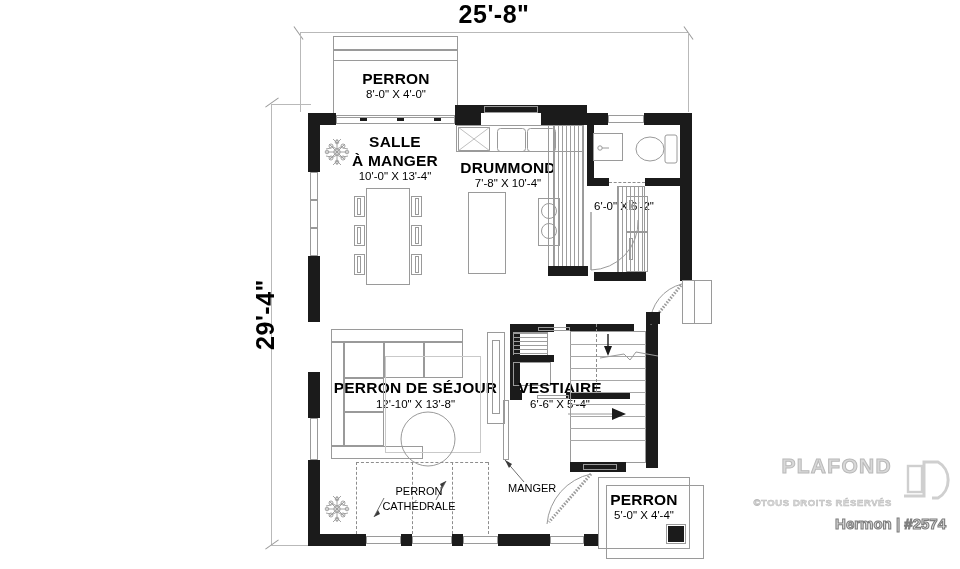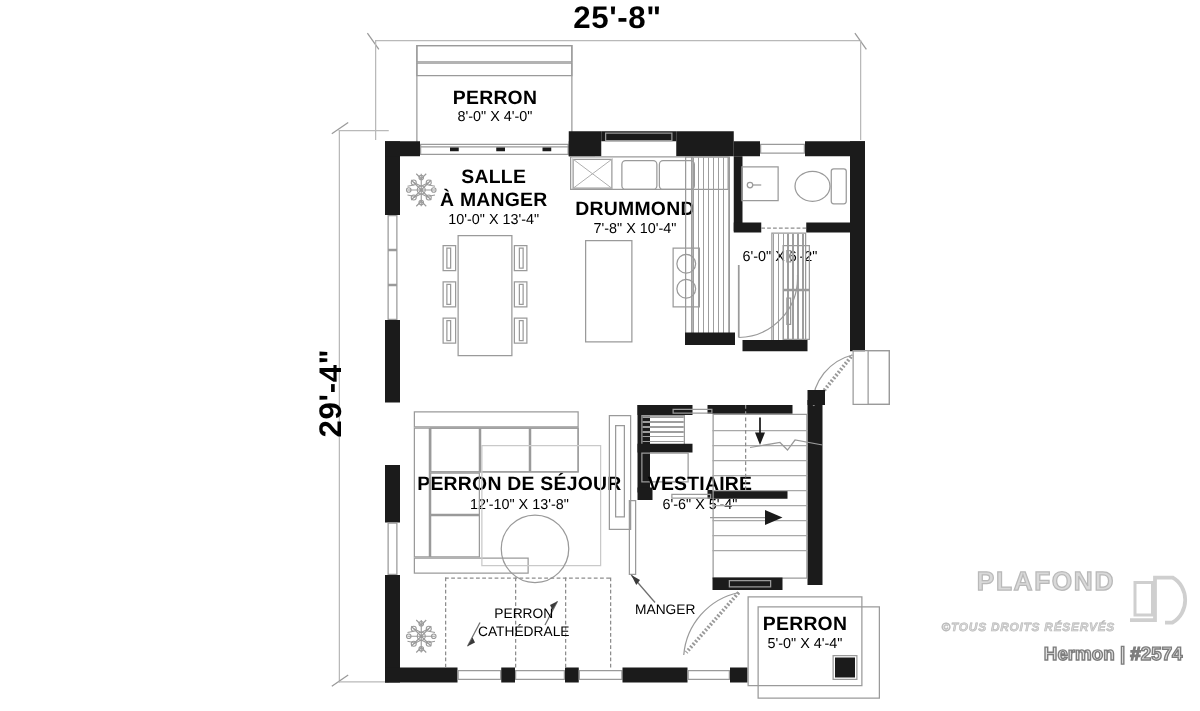--- a/index.html
+++ b/index.html
@@ -35,21 +35,21 @@
   .ctr{transform:translateX(-50%);}
 
   
   .logo-wrap{position:absolute;left:745px;top:452px;width:205px;height:95px;}
   .logo-txt{
     position:absolute;color:#d9d9d9;font-weight:bold;text-align:right;
     -webkit-text-stroke:1px #b9b9b9;white-space:nowrap;
   }
   .logo-l1{right:58px;top:2px;font-size:21px;letter-spacing:1.3px;}
   .logo-l2{right:58px;top:22px;font-size:21px;letter-spacing:1.3px;}
-  .logo-l3{right:58px;top:45px;font-size:9.5px;letter-spacing:.6px;font-style:italic;-webkit-text-stroke:0.5px #b9b9b9;}
+  .logo-l3{right:58px;top:45px;font-size:9.5px;letter-spacing:.6px;-webkit-text-stroke:0.5px #b9b9b9;}
   .logo-mark{position:absolute;right:0;top:4px;width:52px;height:48px;}
   .logo-name{
     position:absolute;right:4px;top:63px;font-size:15px;font-weight:bold;
     color:#e3e3e3;-webkit-text-stroke:1.1px #7d7d7d;white-space:nowrap;
   }
 
   
   .plant{position:absolute;width:34px;height:34px;}
   .hatch-v{
     background-image:repeating-linear-gradient(to right,#9e9e9e 0 1px,transparent 1px 4px);

